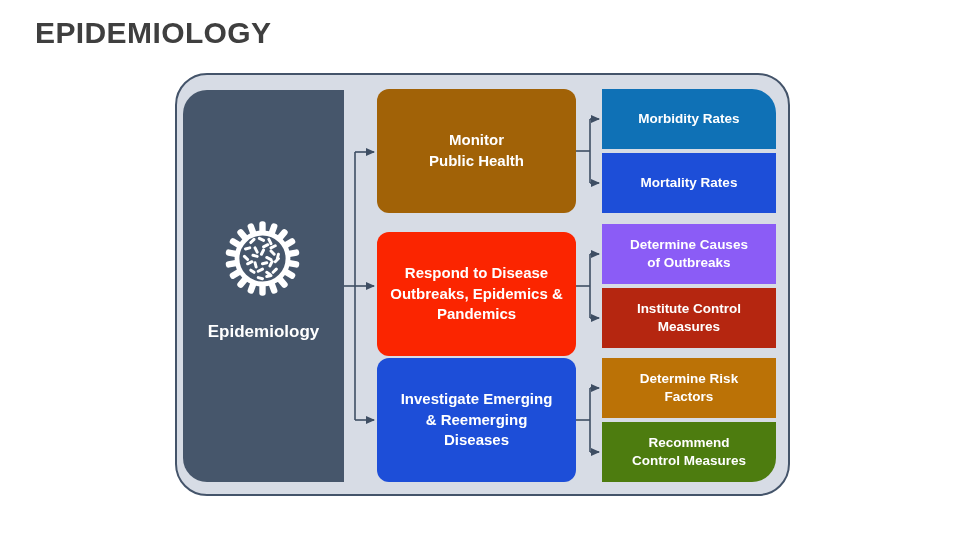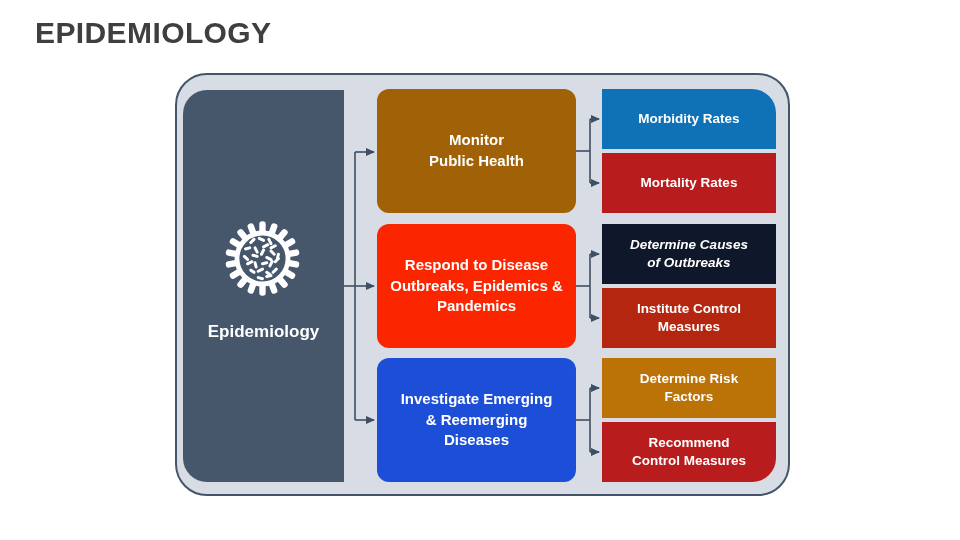--- a/index.html
+++ b/index.html
@@ -26,21 +26,21 @@
   }
   .node{
     position:absolute;display:flex;align-items:center;justify-content:center;
     color:#fff;text-align:center;font-weight:bold;
   }
   .node .lbl{white-space:pre-line;}
   .main{left:377px;width:199px;height:124px;border-radius:12px;
         font-size:15px;line-height:1.38;padding:0 12px;box-sizing:border-box;}
   .sub{left:602px;width:174px;height:60px;font-size:13.5px;line-height:1.32;
        padding:0 20px;box-sizing:border-box;}
-  #main-1{top:89px;}  #main-2{top:224px;} #main-3{top:358px;}
+  #main-1{top:89px;}  #main-2{top:232px;} #main-3{top:358px;}
   #sub-1{top:89px;border-top-right-radius:24px;}
   #sub-2{top:153px;}
   #sub-3{top:224px;}
   #sub-4{top:288px;}
   #sub-5{top:358px;}
   #sub-6{top:422px;border-bottom-right-radius:24px;}
   #connectors{position:absolute;left:0;top:0;width:960px;height:540px;pointer-events:none;}
 </style>
 </head>
 <body>
@@ -125,33 +125,33 @@
   </div>
   <div id="main-3" class="node main" style="background-color: #1d4ed8;">
     <span class="lbl">Investigate Emerging
 &amp; Reemerging
 Diseases</span>
   </div>
 
   <div id="sub-1" class="node sub" style="background-color: rgb(15, 113, 182);">
     <span class="lbl">Morbidity Rates</span>
   </div>
-  <div id="sub-2" class="node sub" style="background-color: #b91c1c;">
+  <div id="sub-2" class="node sub" style="background-color: #1d4ed8;">
     <span class="lbl">Mortality Rates</span>
   </div>
-  <div id="sub-3" class="node sub" style="background-color: #0f172a; font-style: italic;">
+  <div id="sub-3" class="node sub" style="background-color: #8b5cf6;">
     <span class="lbl">Determine Causes
 of Outbreaks</span>
   </div>
   <div id="sub-5" class="node sub" style="background-color: rgb(187, 114, 6);">
     <span class="lbl">Determine Risk
 Factors</span>
   </div>
   <div id="sub-4" class="node sub" style="background-color: rgb(181, 38, 16);">
     <span class="lbl">Institute Control
 Measures</span>
   </div>
-  <div id="sub-6" class="node sub" style="background-color: #b91c1c;">
+  <div id="sub-6" class="node sub" style="background-color: #4d7c0f;">
     <span class="lbl">Recommend
 Control Measures</span>
   </div>
 
 </div>
 
 </body></html>

